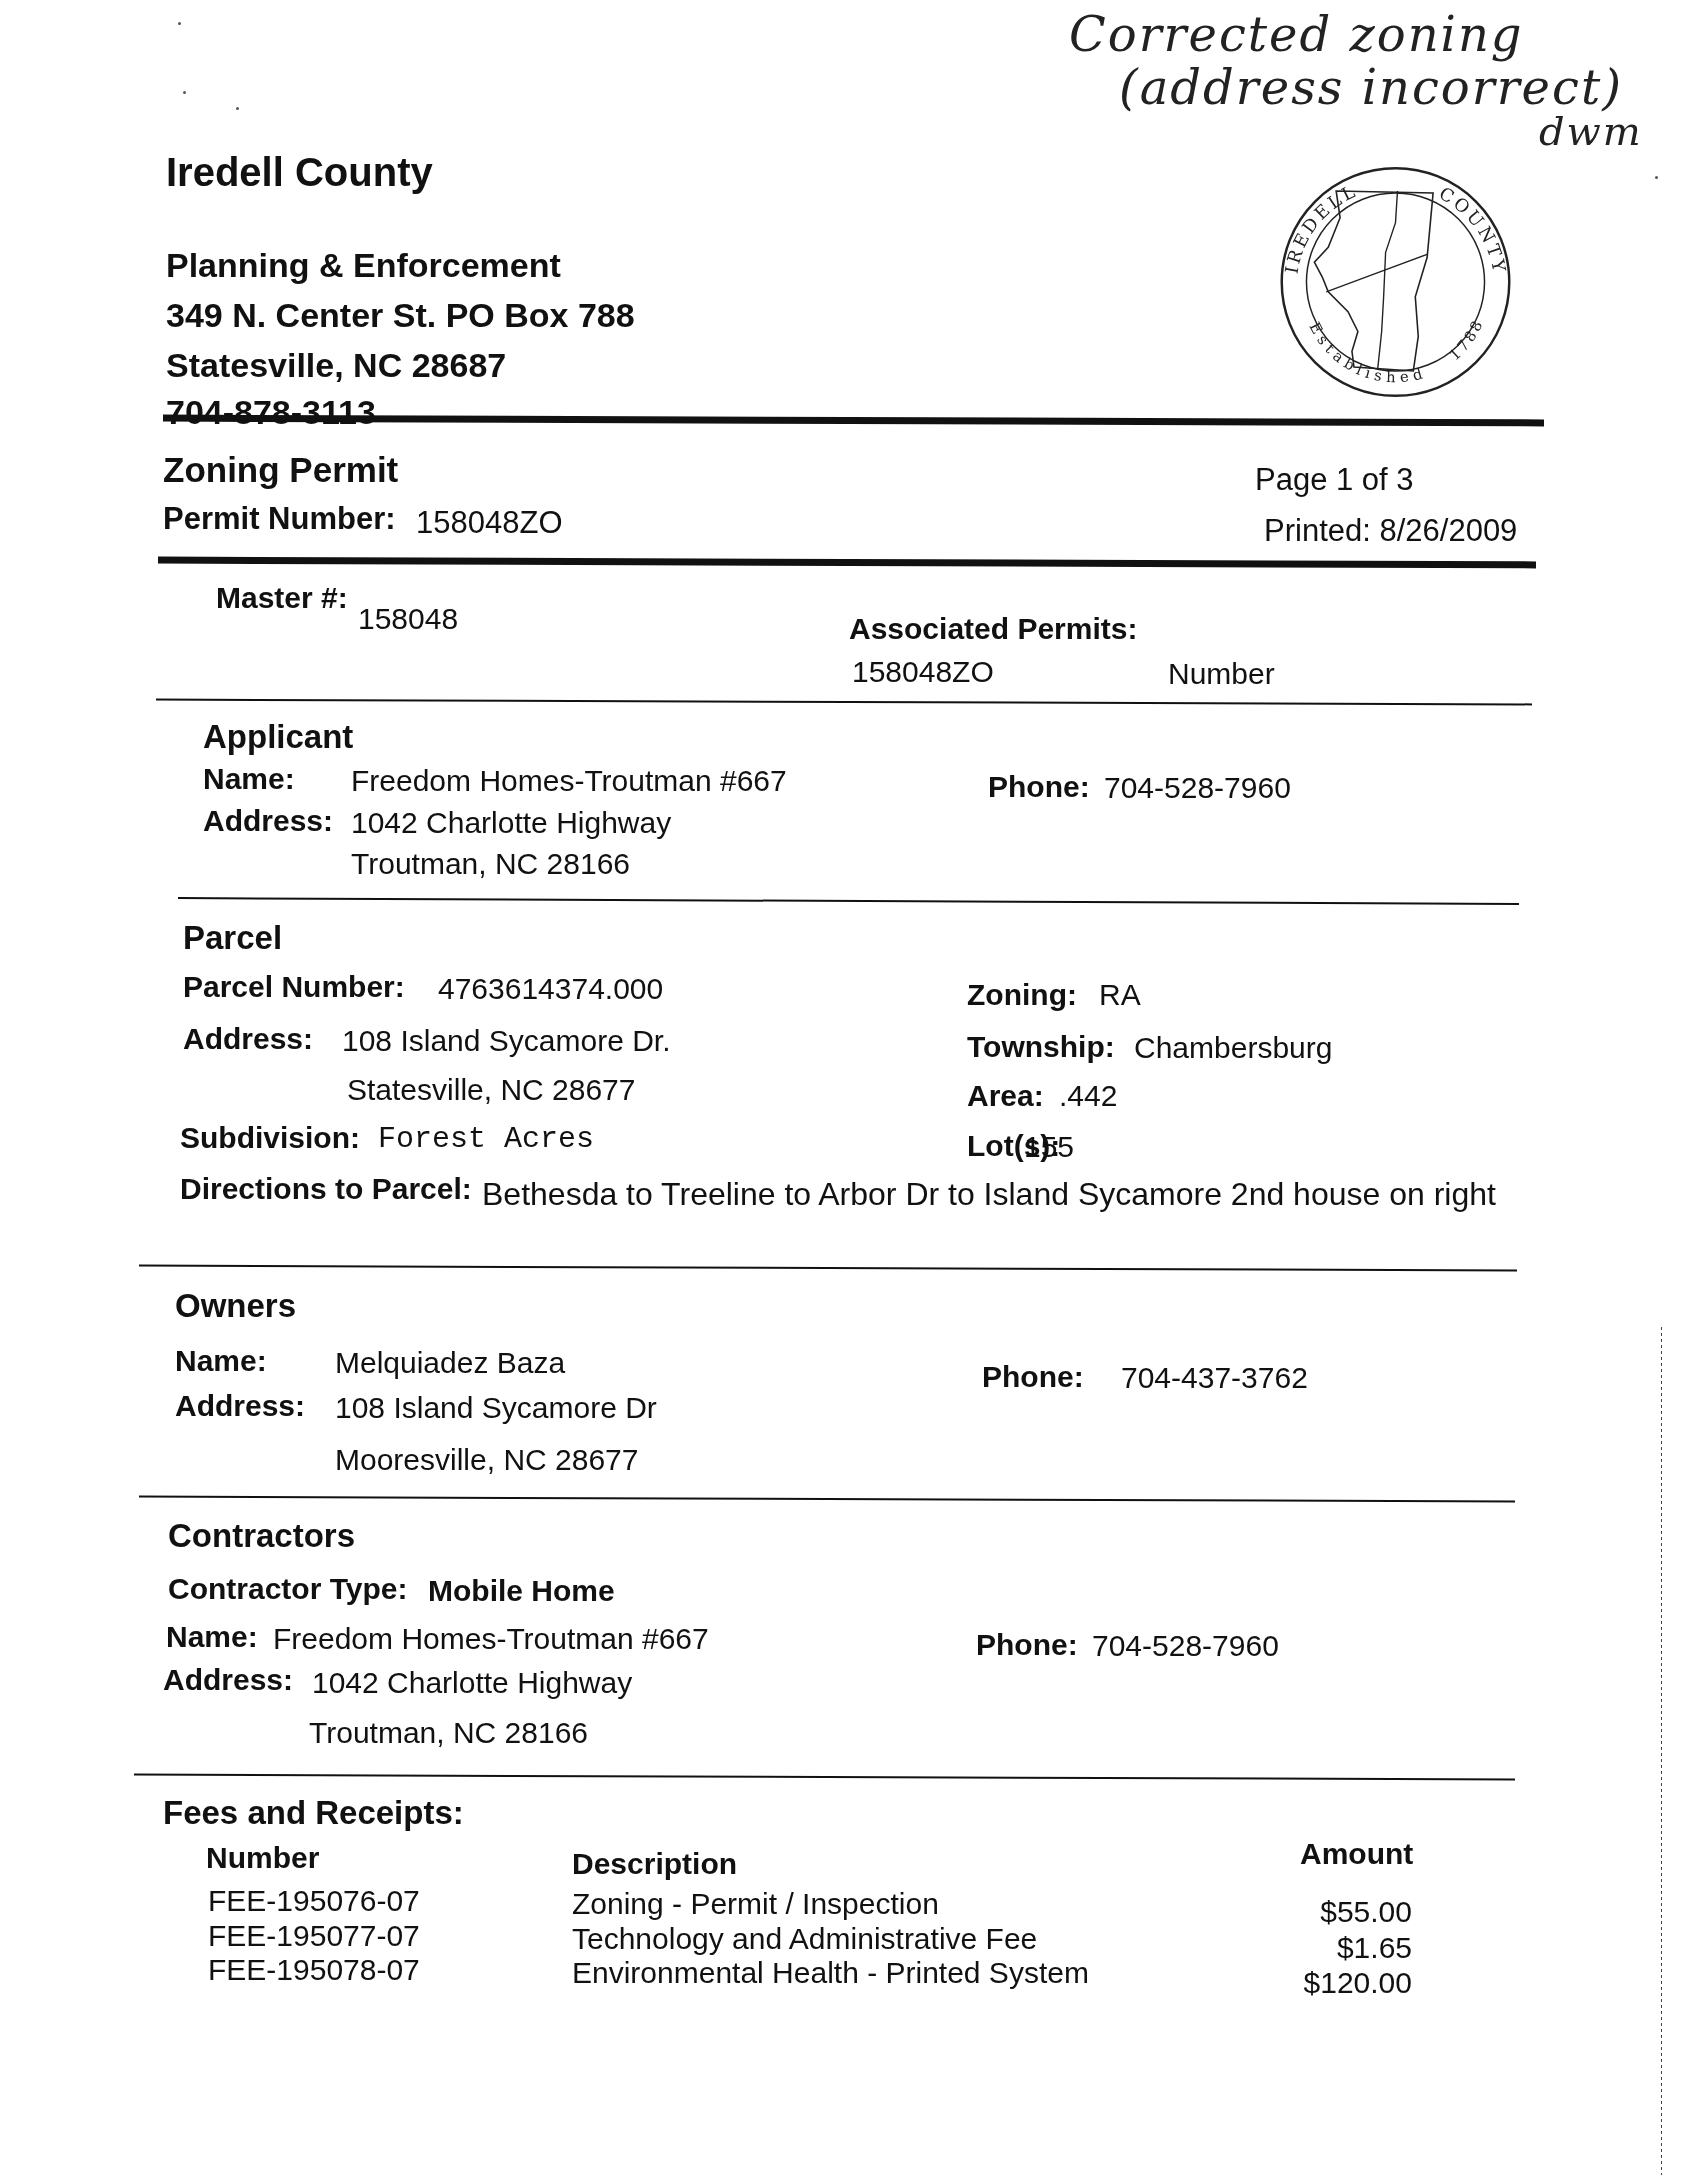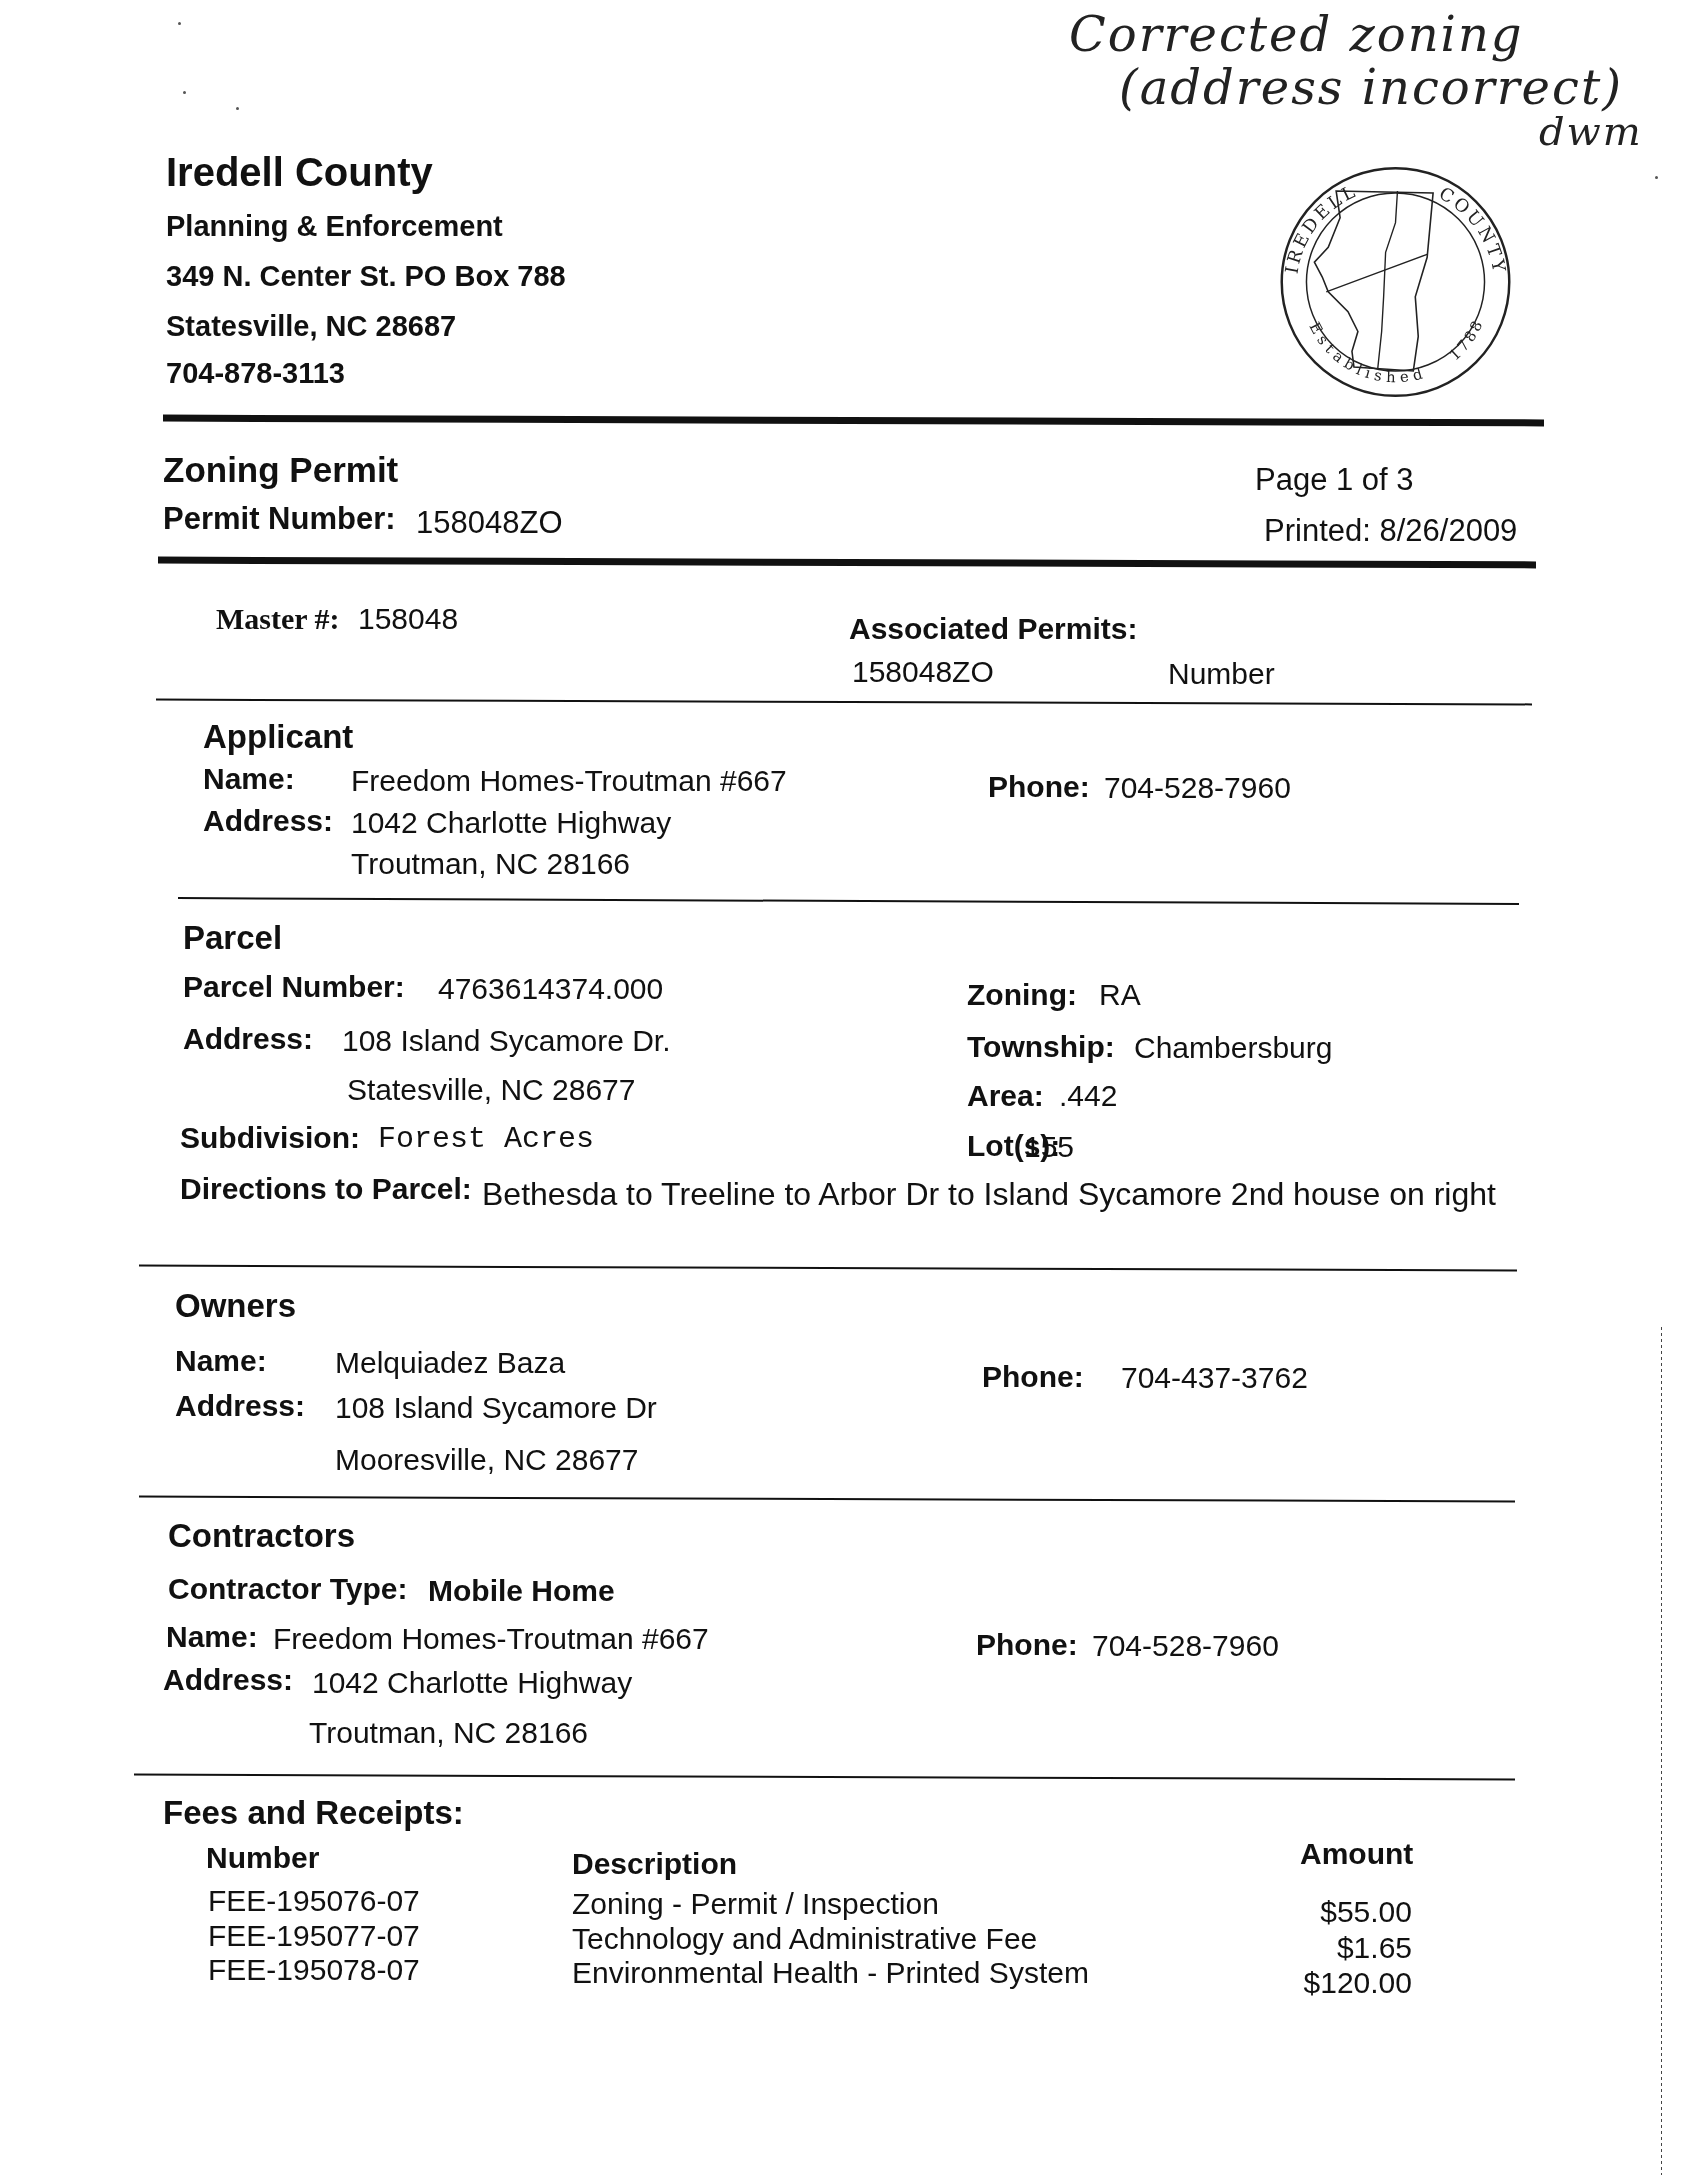--- a/index.html
+++ b/index.html
@@ -7,21 +7,21 @@
     width: 1687px; height: 2175px; position: relative; overflow: hidden;
     font-family: "Liberation Sans", sans-serif; color: #111;
   }
   .abs { position: absolute; white-space: nowrap; }
   .b { font-weight: bold; }
   .hand {
     font-family: "DejaVu Serif", serif; font-style: italic; color: #222;
     font-size: 48px; letter-spacing: 2px; line-height: 1;
   }
   .rule { position: absolute; background: #111; }
-  .f34 { font-size: 29px; }
+  .f34 { font-size: 34px; margin-top: 36px; }
   .f31 { font-size: 31px; }
   .f30 { font-size: 30px; }
   .scanline { position: absolute; left: 1661px; top: 1327px; width: 1px; height: 848px;
     background: repeating-linear-gradient(to bottom, #444 0 3px, transparent 3px 6px); }
   .speck { position: absolute; width: 3px; height: 3px; background: #555; border-radius: 50%; }
 </style>
 </head>
 <body>
 
 <div class="abs hand" style="left:1069px; top:10px;">Corrected zoning</div>
@@ -68,21 +68,21 @@
 <div class="rule" style="left:163px; top:417px; width:1381px; height:7px; transform:rotate(0.2deg);"></div>
 
 <div class="abs b" style="left:163px; top:450px; font-size:35px;">Zoning Permit</div>
 <div class="abs b f31" style="left:163px; top:501px;">Permit Number:</div>
 <div class="abs f31" style="left:416px; top:505px;">158048ZO</div>
 <div class="abs f31" style="left:1255px; top:462px;">Page 1 of 3</div>
 <div class="abs f31" style="left:1255px; top:513px;margin-left:9px;">Printed: 8/26/2009</div>
 
 <div class="rule" style="left:158px; top:559px; width:1378px; height:7px; transform:rotate(0.2deg);"></div>
 
-<div class="abs b f30" style="left:216px; top:602px;font-family:Liberation Serif, serif;">Master #:</div>
+<div class="abs b f30" style="left:216px; top:581px;">Master #:</div>
 <div class="abs f30" style="left:358px; top:602px;">158048</div>
 <div class="abs b f30" style="left:849px; top:612px;">Associated Permits:</div>
 <div class="abs f30" style="left:852px; top:655px;">158048ZO</div>
 <div class="abs f30" style="left:1168px; top:657px;">Number</div>
 
 <div class="rule" style="left:156px; top:701px; width:1376px; height:2px; transform:rotate(0.2deg);"></div>
 
 <div class="abs b" style="left:203px; top:718px; font-size:33px;">Applicant</div>
 <div class="abs b f30" style="left:203px; top:762px;">Name:</div>
 <div class="abs f30" style="left:351px; top:764px;">Freedom Homes-Troutman #667</div>

